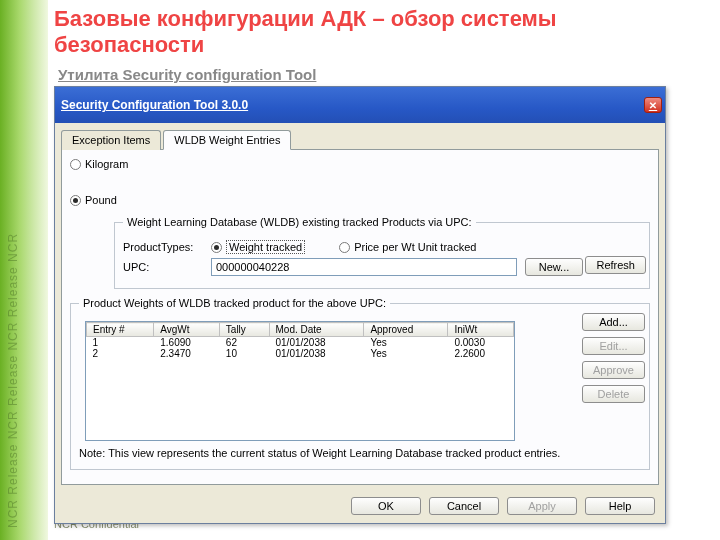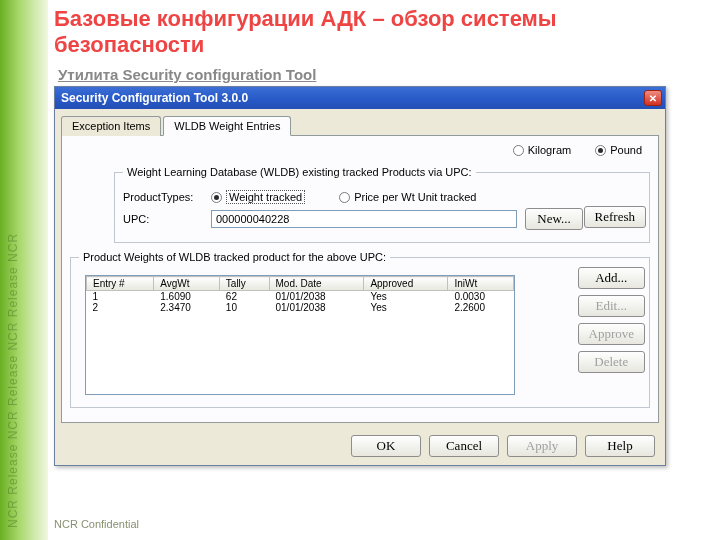--- a/index.html
+++ b/index.html
@@ -62,26 +62,27 @@
     width: 612px;
     background: #ece9d8;
     border: 1px solid #6b7f9e;
     box-shadow: 2px 2px 4px rgba(0,0,0,.25);
     font-family: Tahoma, Arial, sans-serif;
     font-size: 11px;
   }
   .titlebar {
     background: linear-gradient(180deg, #3b6ed5 0%, #2758c6 60%, #234fb5 100%);
     color: #fff;
-    height: 22px;
+    height: 36px;
     display: flex;
     align-items: center;
     padding: 0 3px 0 6px;
     font-weight: bold;
     font-size: 12px;
+    text-decoration: underline;
   }
   .titlebar .spacer { flex: 1; }
   .close-btn {
     width: 18px; height: 16px;
     background: linear-gradient(180deg,#f08b80,#d03020);
     border: 1px solid #a02010;
     border-radius: 3px;
     color: #fff;
     display: flex; align-items: center; justify-content: center;
     font-size: 10px; font-weight: bold;
@@ -110,20 +111,21 @@
     background: #fcfcfe;
     border: 1px solid #919b9c;
     padding: 6px 8px;
   }
   .unit-row {
     display: flex;
     justify-content: flex-end;
     gap: 24px;
     padding: 2px 8px 6px 0;
     font-size: 11px;
+    flex-direction: column;
   }
   .radio { display: inline-flex; align-items: center; gap: 4px; }
   .radio .dot {
     width: 11px; height: 11px; border: 1px solid #7a7a7a; border-radius: 50%;
     display: inline-flex; align-items: center; justify-content: center;
     background:#fff;
   }
   .radio.sel .dot::after {
     content:''; width:5px; height:5px; background:#2b2b2b; border-radius:50%;
   }
@@ -141,25 +143,24 @@
     height: 18px;
     padding: 1px 4px;
     font-size: 11px;
     background:#fff;
   }
   .btn {
     background: linear-gradient(180deg,#fefefe,#e7e7df);
     border: 1px solid #8d8d8d;
     border-radius: 3px;
     padding: 2px 10px;
-    font-size: 13px;
+    font-size: 11px;
     min-width: 58px;
     text-align: center;
     cursor: default;
-    font-family: Liberation Serif, serif;
   }
   .btn.disabled { color:#a0a0a0; }
   .second-block { position: relative; }
   .table-wrap {
     margin: 4px 0 4px 6px;
     width: 430px;
     height: 120px;
     border: 1px solid #7f9db9;
     background: #fff;
     overflow: hidden;
@@ -288,20 +289,21 @@
             </tr>
           </tbody>
         </table>
       </div>
       <div class="sidebtns">
         <span class="btn">Add...</span>
         <span class="btn disabled">Edit...</span>
         <span class="btn disabled">Approve</span>
         <span class="btn disabled">Delete</span>
       </div>
+      <div class="note">Note: This view represents the current status of Weight Learning Database tracked product entries.</div>
     </fieldset>
   </div>
 
   <div class="win-footer">
     <span class="btn">OK</span>
     <span class="btn">Cancel</span>
     <span class="btn disabled">Apply</span>
     <span class="btn">Help</span>
   </div>
 </div>

